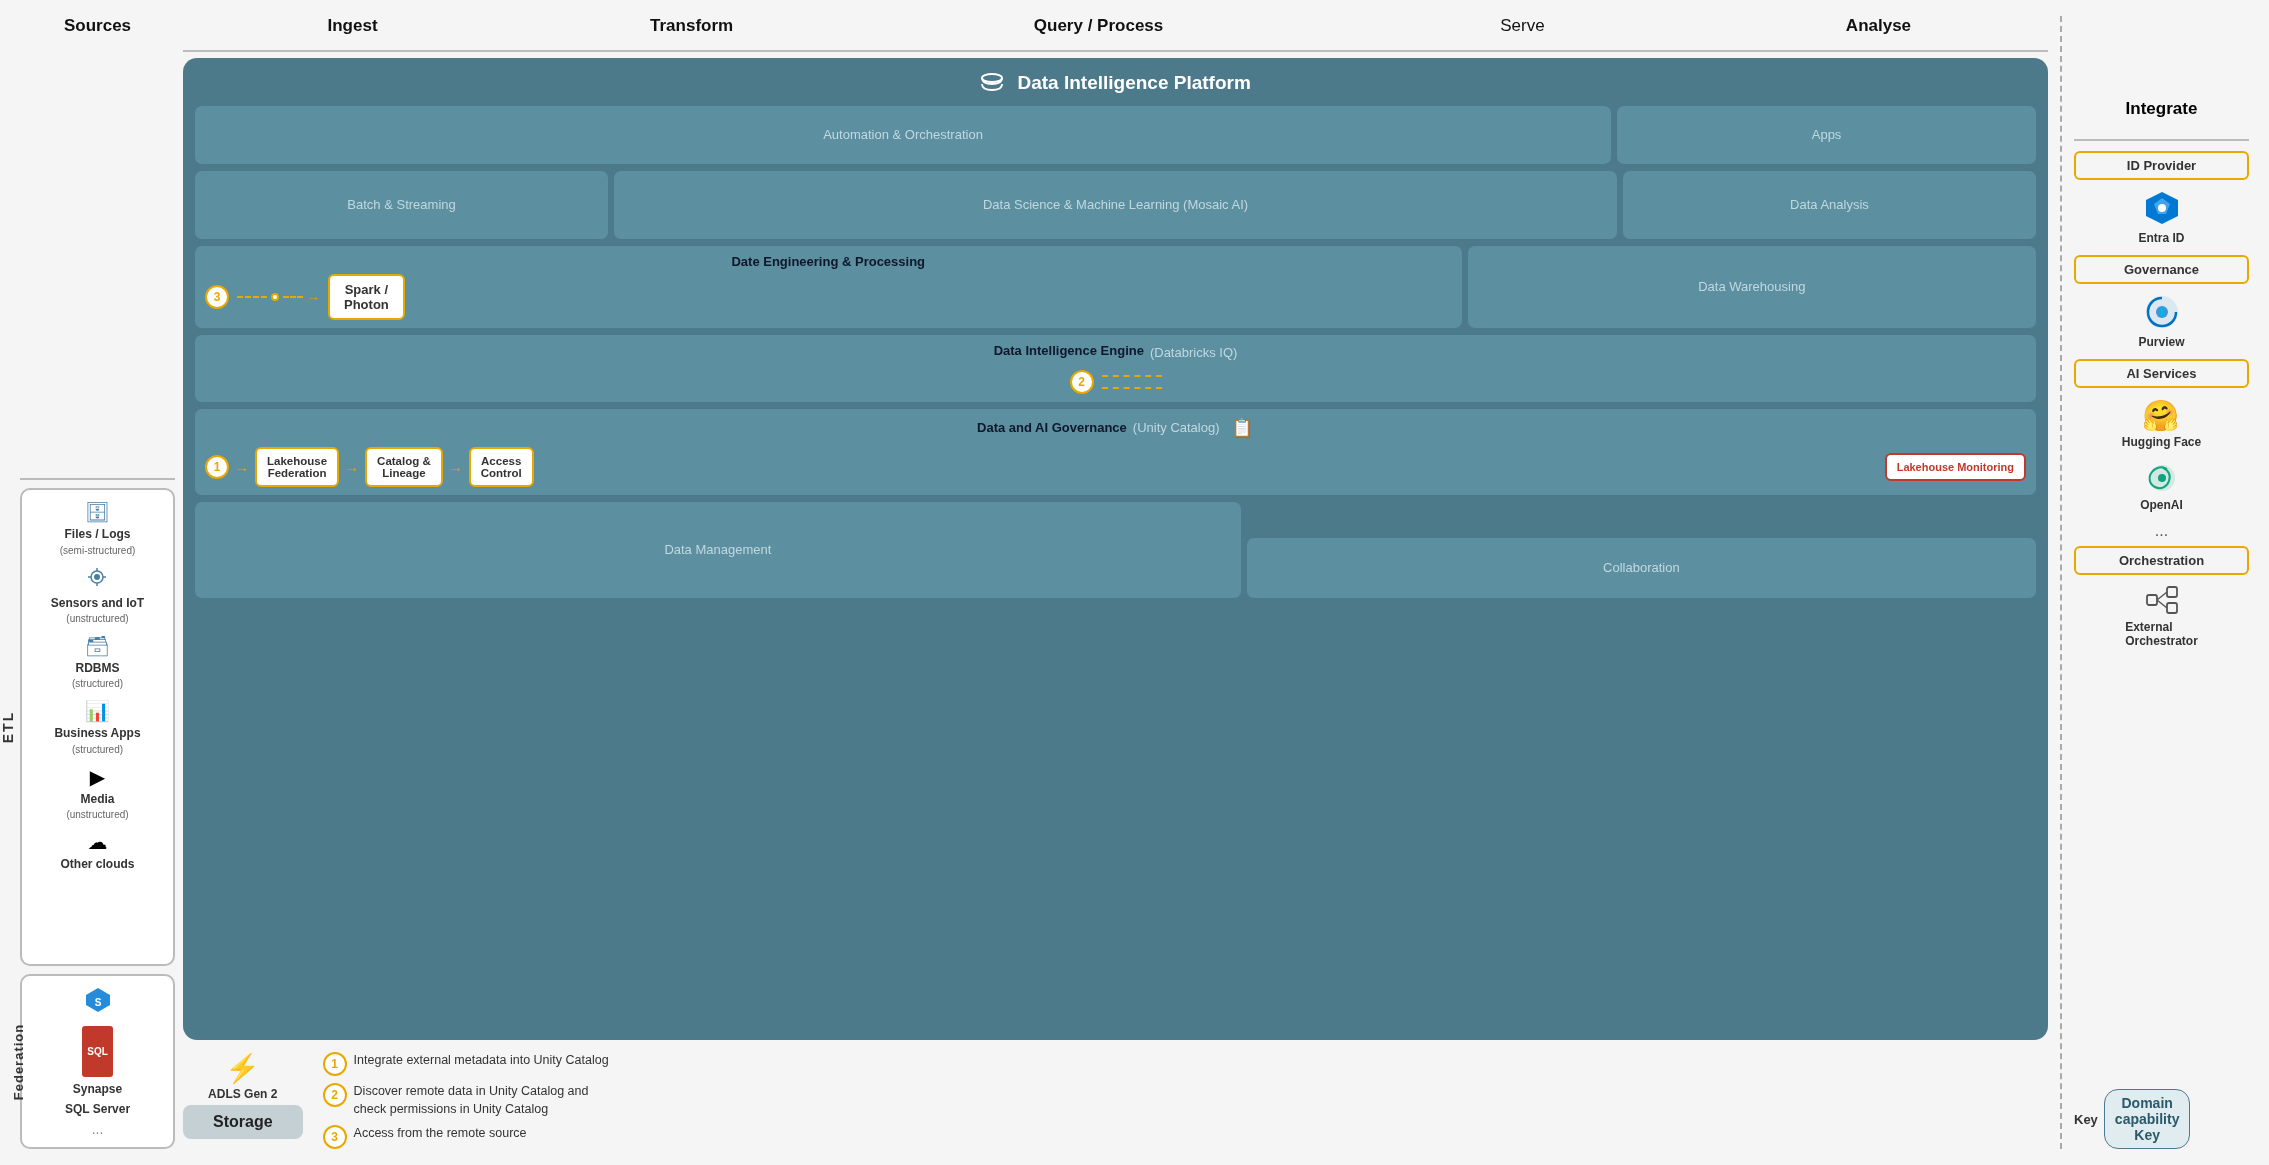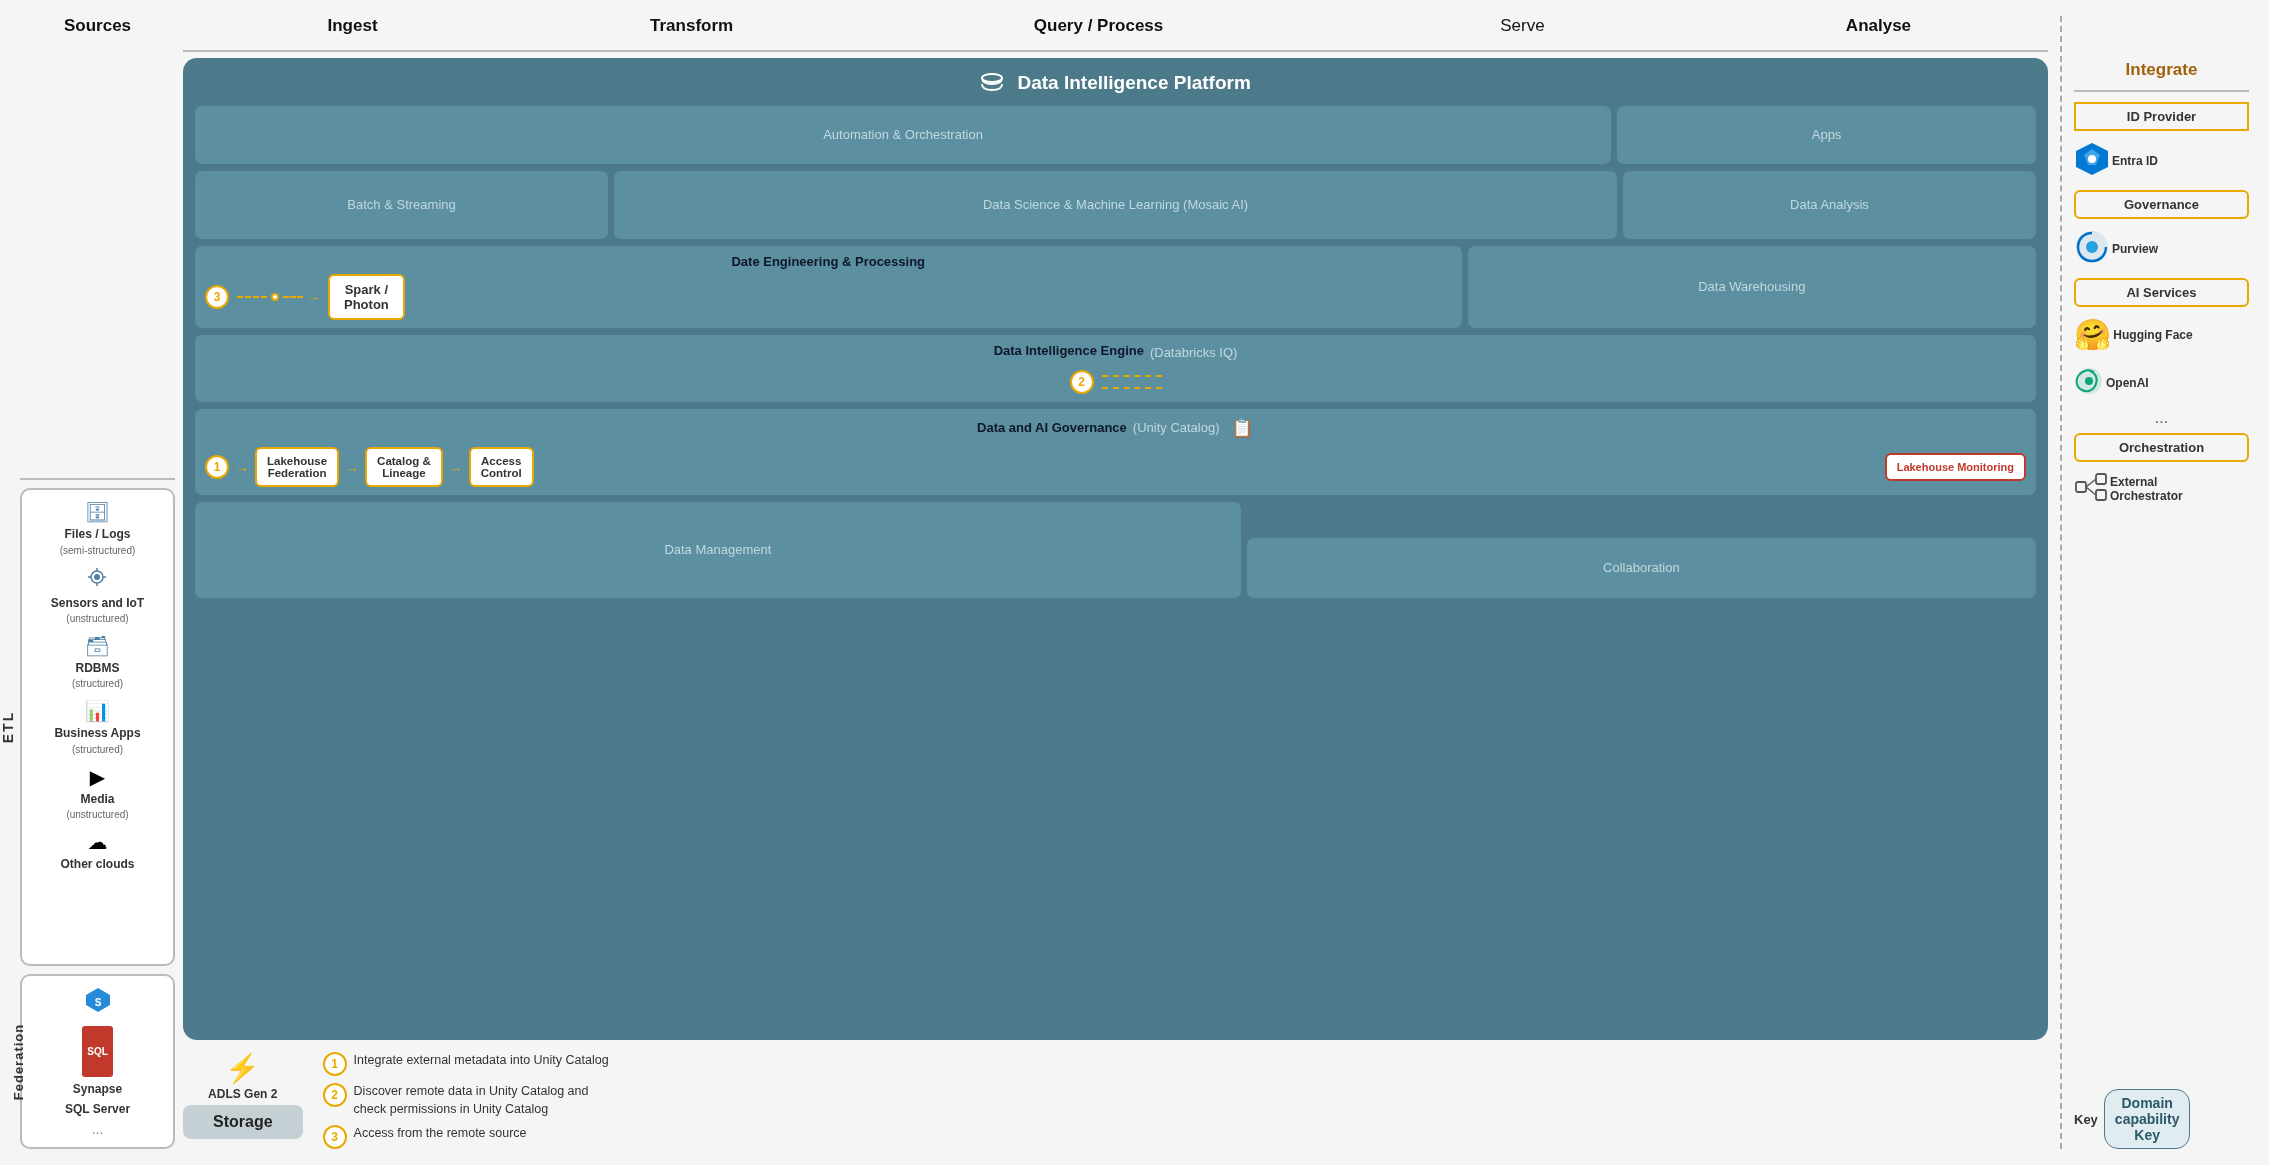--- a/index.html
+++ b/index.html
@@ -127,21 +127,21 @@
       padding: 6px 10px;
       font-size: 11.5px;
       font-weight: 700;
       color: #333;
       text-align: center;
       white-space: nowrap;
     }
 
     .r-item {
       display: flex;
-      flex-direction: row;
+      flex-direction: column;
       align-items: center;
       gap: 2px;
       padding: 4px 0;
     }
 
     .r-item-label {
       font-size: 12px;
       font-weight: 600;
       color: #333;
     }
@@ -415,23 +415,23 @@
           <div class="nbadge" style="flex-shrink:0;">3</div>
           <div>Access from the remote source</div>
         </div>
       </div>
     </div>
   </div>
 
   <div style="border-left:2.5px dashed #aaa;height:auto;width:2px;flex-shrink:0;margin:0 4px;"></div>
 
   <div style="width:175px;flex-shrink:0;display:flex;flex-direction:column;gap:6px;padding-top:44px;">
-    <div style="font-size:17px;font-weight:700;color:#a16207;border-bottom:2px solid #bbb;padding-bottom:10px;text-align:center;margin-bottom:4px;">Integrate</div>
-
-    <div style="border:2px solid #e8a800;border-radius:0;padding:5px 8px;text-align:center;font-size:13px;font-weight:700;color:#333;">ID Provider</div>
+    <div style="font-size:17px;font-weight:700;color:#000000;border-bottom:2px solid #bbb;padding-bottom:20px;text-align:center;margin-bottom:4px;margin-top:39px;">Integrate</div>
+
+    <div style="border:2px solid #e8a800;border-radius:6px;padding:5px 8px;text-align:center;font-size:13px;font-weight:700;color:#333;">ID Provider</div>
     <div class="r-item">
       <div>
         <svg width="36" height="36" viewBox="0 0 36 36">
             <polygon points="18,2 34,10 34,26 18,34 2,26 2,10" fill="#0078d4"></polygon>
             <polygon points="18,8 26,14 22,24 14,24 10,14" fill="#50b0f0" opacity="0.8"></polygon>
             <circle cx="18" cy="18" r="4" fill="#fff"></circle>
           </svg>
       </div>
       <div class="r-item-label">Entra ID</div>
     </div>

